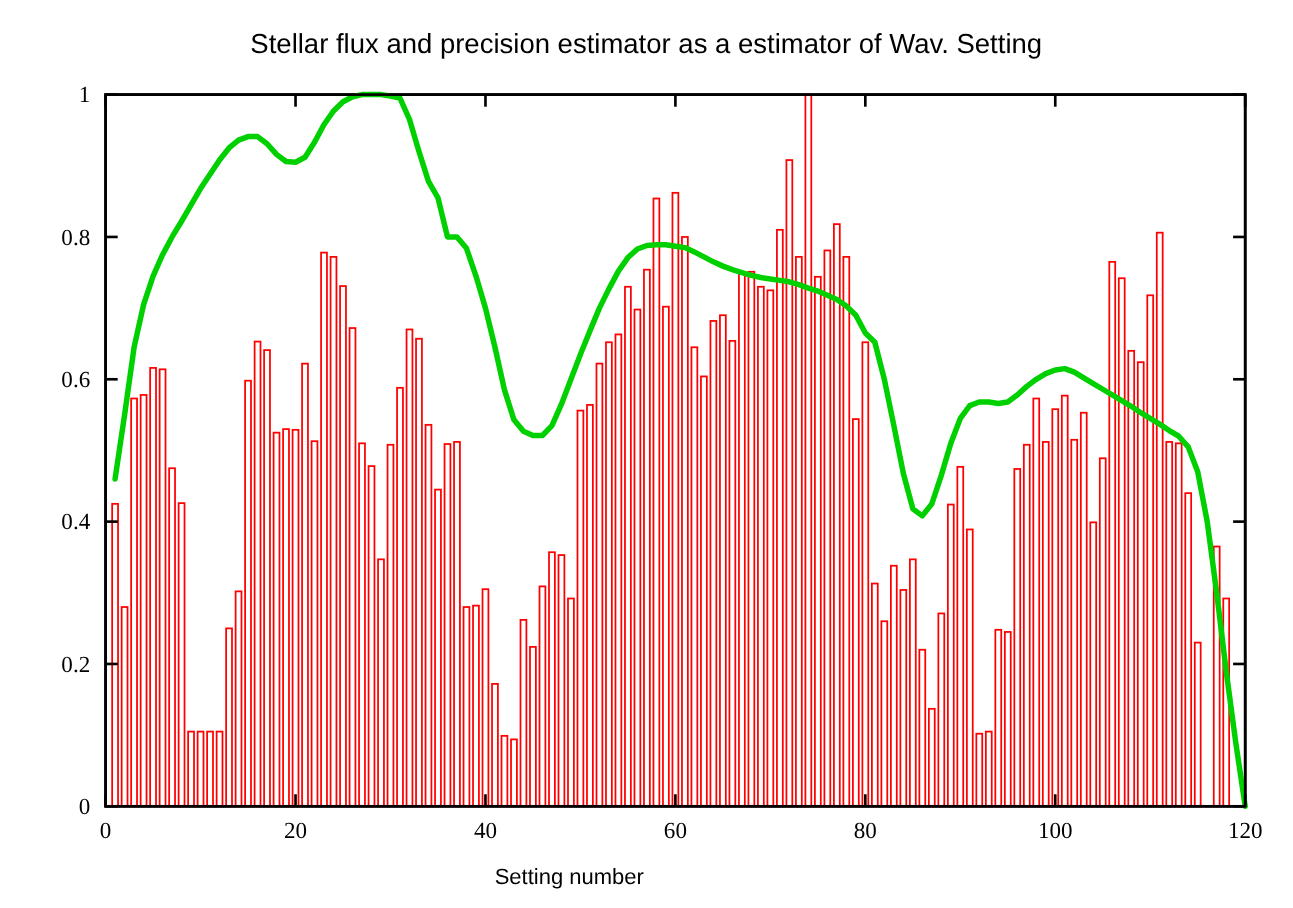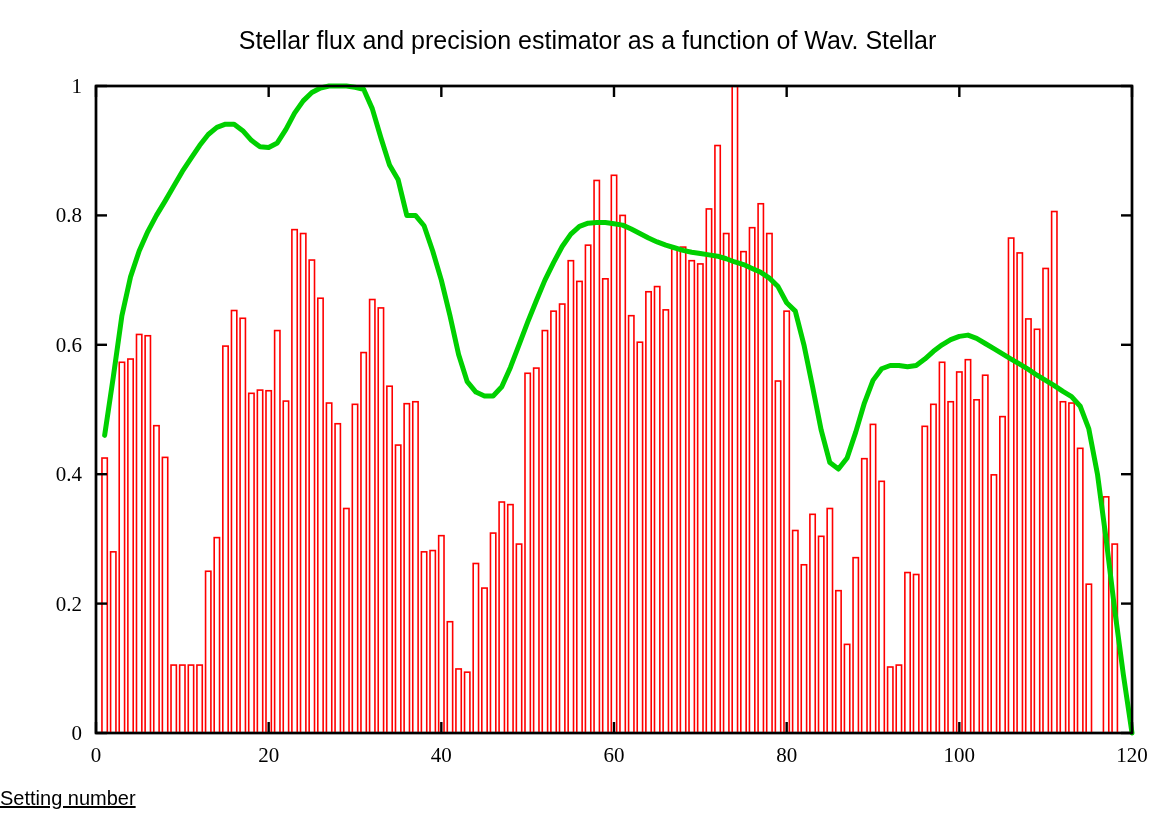--- a/index.html
+++ b/index.html
@@ -30,42 +30,42 @@
     font-family: "Liberation Sans", sans-serif;
     color: #000000;
     letter-spacing: 0px;
     white-space: nowrap;
   }
   #xlabel {
     position: absolute;
     left: 0;
     top: 787px;
     width: 1035px;
+    text-align: center;
     font-size: 20px;
     font-family: "Liberation Sans", sans-serif;
     color: #000000;
-    text-decoration: underline;
   }
   #plot-svg {
     position: absolute;
     left: 0;
     top: 0;
   }
   .tick-text {
     font-family: "Liberation Serif", serif;
     font-size: 21px;
     fill: #000000;
   }
 </style>
 </head>
 <body>
 
 <div id="figure">
 
-  <div id="chart-title">Stellar flux and precision estimator as a function of Wav. Stellar</div>
+  <div id="chart-title">Stellar flux and precision estimator as a estimator of Wav. Setting</div>
 
   <svg id="plot-svg" width="1175" height="825">
     <g id="plot-group">
         <rect x="96" y="86" width="1036" height="647" fill="none" stroke="#000000" stroke-width="2.4"></rect>
         <g>
           <rect x="101.96" y="458.03" width="5.35" height="274.97" fill="none" stroke="#ff0000" stroke-width="1.6"></rect>
           <rect x="110.59" y="551.84" width="5.35" height="181.16" fill="none" stroke="#ff0000" stroke-width="1.6"></rect>
           <rect x="119.22" y="362.27" width="5.35" height="370.73" fill="none" stroke="#ff0000" stroke-width="1.6"></rect>
           <rect x="127.86" y="359.03" width="5.35" height="373.97" fill="none" stroke="#ff0000" stroke-width="1.6"></rect>
           <rect x="136.49" y="334.45" width="5.35" height="398.55" fill="none" stroke="#ff0000" stroke-width="1.6"></rect>

